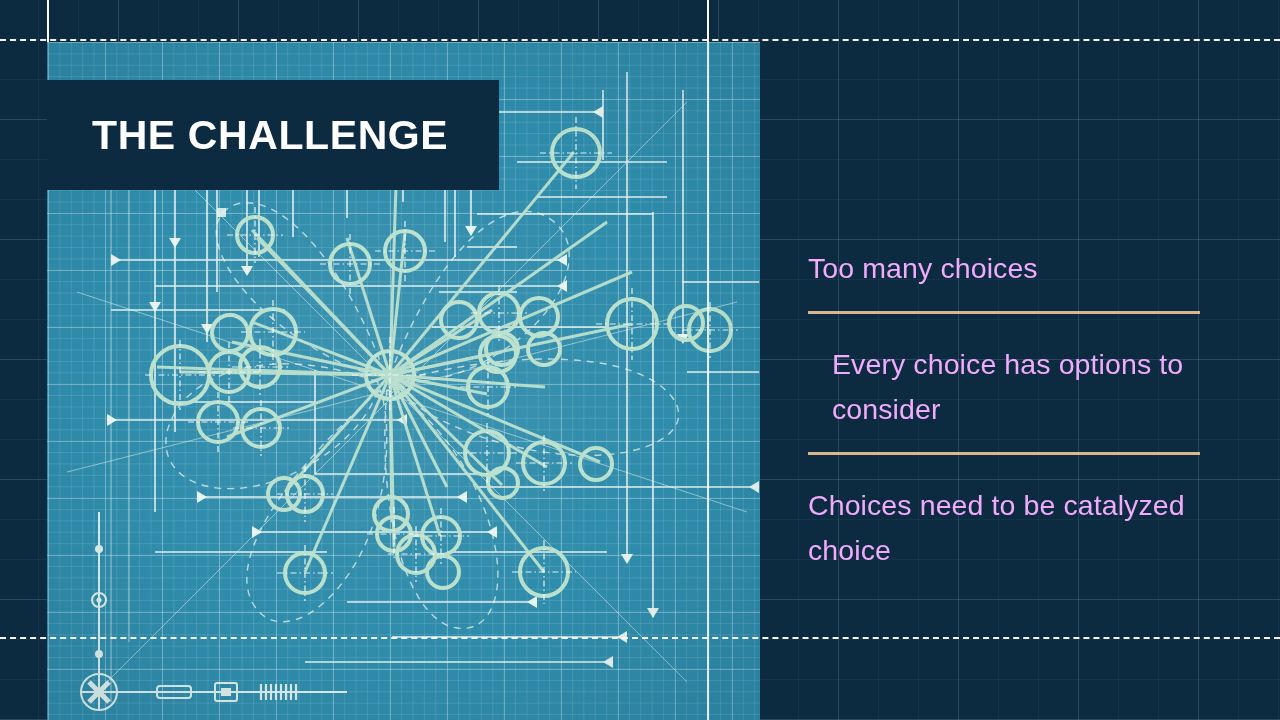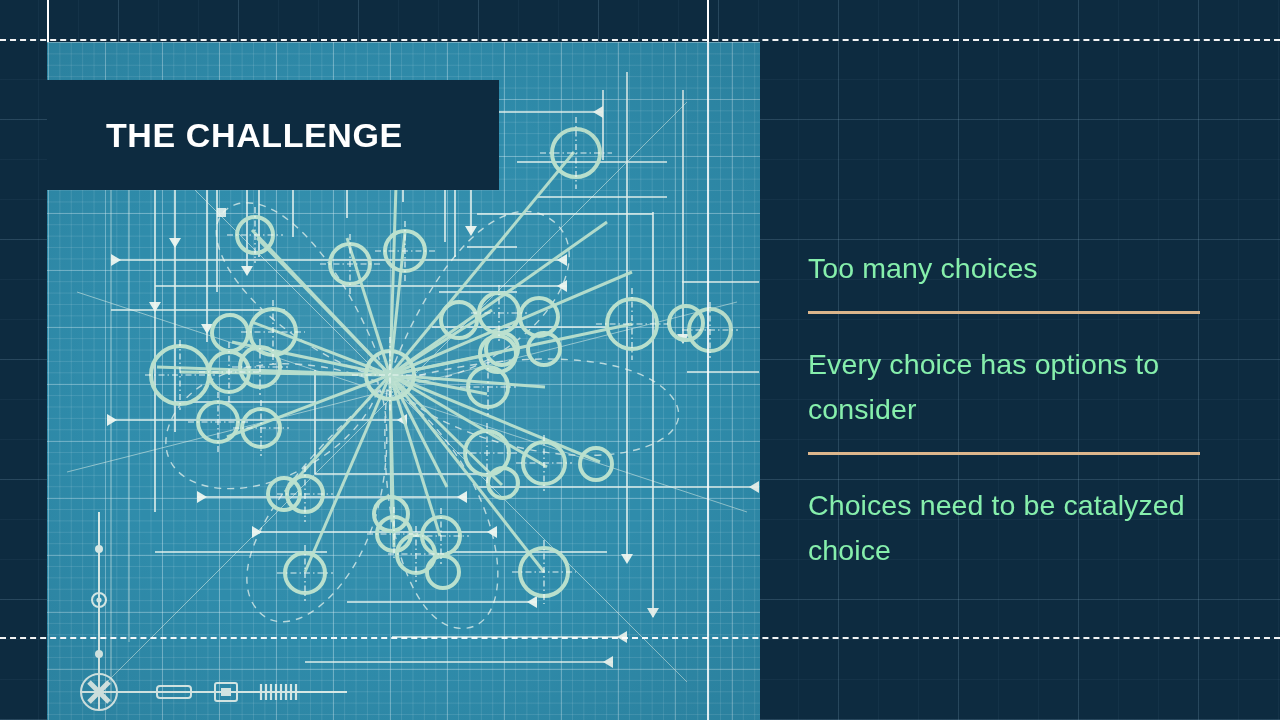--- a/index.html
+++ b/index.html
@@ -73,47 +73,47 @@
 
   
   #title-plaque {
     position:absolute;
     left:47px; top:80px; width:452px; height:110px;
     background:#0d2b40;
     display:flex; align-items:center;
   }
   #title-text {
     color:#ffffff;
-    font-size:34px;
+    font-size:41px;
     font-weight:bold;
     letter-spacing:.6px;
-    margin-left:59px;
+    margin-left:45px;
     white-space:nowrap;
   }
 
   
   #bullets {
     position:absolute;
     left:808px; top:246px; width:392px;
   }
   .bullet-text {
-    color:#86efac;
+    color:#f0abfc;
     font-size:28.5px;
     line-height:45px;
     font-weight:400;
     letter-spacing:.1px;
   }
   .rule {
     height:3px;
     background:#dcb68c;
     width:392px;
   }
   .b1 { margin-bottom:20px; }
   .r1 { margin-bottom:28px; }
-  .b2 { margin-bottom:20px; }
+  .b2 { margin-bottom:20px;margin-left:24px; }
   .r2 { margin-bottom:28px; }
 </style>
 </head>
 <body>
 
 <div id="slide">
 
   <div class="dark-grid"></div>
 
   <div id="blueprint">

